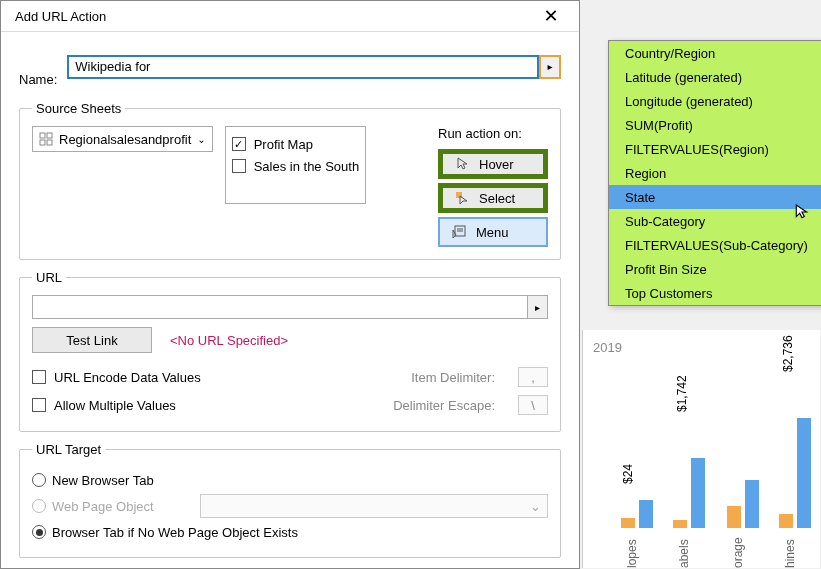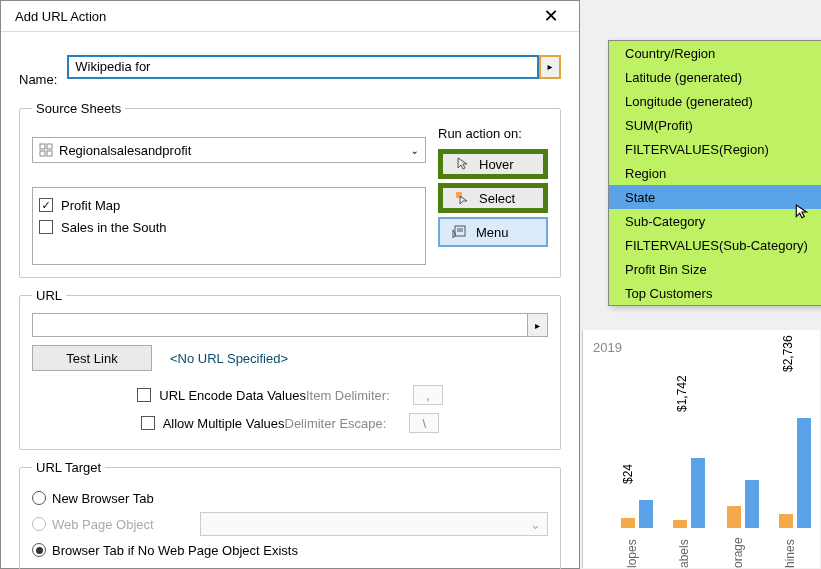--- a/index.html
+++ b/index.html
@@ -15,21 +15,21 @@
     .name-label { flex: 0 0 auto; margin-top: 26px; }
     .name-input-wrap { flex: 1; display: flex; justify-content: space-between; }
     .name-input { flex: 1; height: 24px; border: 2px solid #2a7fc0; padding: 0 6px; font-size: 13px; outline: none; }
     .arrow-btn { width: 22px; height: 24px; border: 2px solid #e8a23c; background: #f0f0f0; display: flex; align-items: center; justify-content: center; cursor: pointer; }
     .arrow-btn::after { content: "▸"; font-size: 10px; }
     
     fieldset { border: 1px solid #c8c8c8; border-radius: 2px; margin: 0 0 10px 0; padding: 10px 12px 12px 12px; }
     legend { padding: 0 4px; }
     
     .source-row { display: flex; gap: 12px; }
-    .source-left { flex: 1; display: flex; flex-direction: column; gap: 24px; margin-top: 11px; }
+    .source-left { flex: 1; display: flex; flex-direction: row; gap: 12px; }
     .source-right { flex: 0 0 110px; display: flex; flex-direction: column; gap: 4px; }
     
     .combo { display: flex; align-items: center; height: 26px; border: 1px solid #aaa; background: #fff; padding: 0 6px; gap: 6px; }
     .combo-icon { width: 14px; height: 14px; display: inline-flex; }
     .combo-text { flex: 1; }
     .combo-arrow { font-size: 10px; }
     
     .sheet-list { border: 1px solid #aaa; height: 78px; padding: 6px; background: #fff; }
     .sheet-item { display: flex; align-items: center; gap: 8px; height: 22px; }
     .chk { width: 14px; height: 14px; border: 1px solid #555; display: inline-flex; align-items: center; justify-content: center; font-size: 11px; }
@@ -39,23 +39,23 @@
     .run-btn.active { background: #dbebfb; border: 2px solid #6fa8dc; }
     .run-icon { width: 14px; height: 14px; display: inline-flex; align-items: center; justify-content: center; }
     
     .url-input-row { display: flex; margin-bottom: 8px; }
     .url-input { flex: 1; height: 24px; border: 1px solid #aaa; padding: 0 6px; }
     .url-arrow { width: 20px; height: 24px; border: 1px solid #aaa; border-left: none; background: #f0f0f0; display: flex; align-items: center; justify-content: center; cursor: pointer; }
     .url-arrow::after { content: "▸"; font-size: 10px; }
     
     .test-row { display: flex; align-items: center; gap: 18px; margin-bottom: 10px; }
     .test-btn { width: 120px; height: 26px; border: 1px solid #aaa; background: #eaeaea; cursor: pointer; }
-    .no-url { color: #0c4a6e; font-style: normal; }
-    
-    .opt-row { display: flex; align-items: center; justify-content: center; height: 28px; }
+    .no-url { color: #be185d; font-style: normal; }
+    
+    .opt-row { display: flex; align-items: center; justify-content: space-between; height: 28px; }
     .opt-left { display: flex; align-items: center; gap: 8px; }
     .opt-right { display: flex; align-items: center; gap: 23px; color: #888; }
     .tiny-input { width: 30px; height: 20px; border: 1px solid #ccc; text-align: center; color: #888; background: #fafafa; }
     
     .radio { width: 14px; height: 14px; border: 1px solid #555; border-radius: 50%; display: inline-flex; align-items: center; justify-content: center; }
     .radio.selected::after { content: ""; width: 7px; height: 7px; background: #333; border-radius: 50%; }
     .radio.disabled { border-color: #bbb; }
     .target-row { display: flex; align-items: center; gap: 6px; height: 26px; }
     .target-row.disabled { color: #aaa; }
     .wpo-combo { flex: 1; margin-left: 40px; height: 24px; border: 1px solid #ccc; background: #fafafa; display: flex; align-items: center; justify-content: flex-end; padding: 0 6px; }

